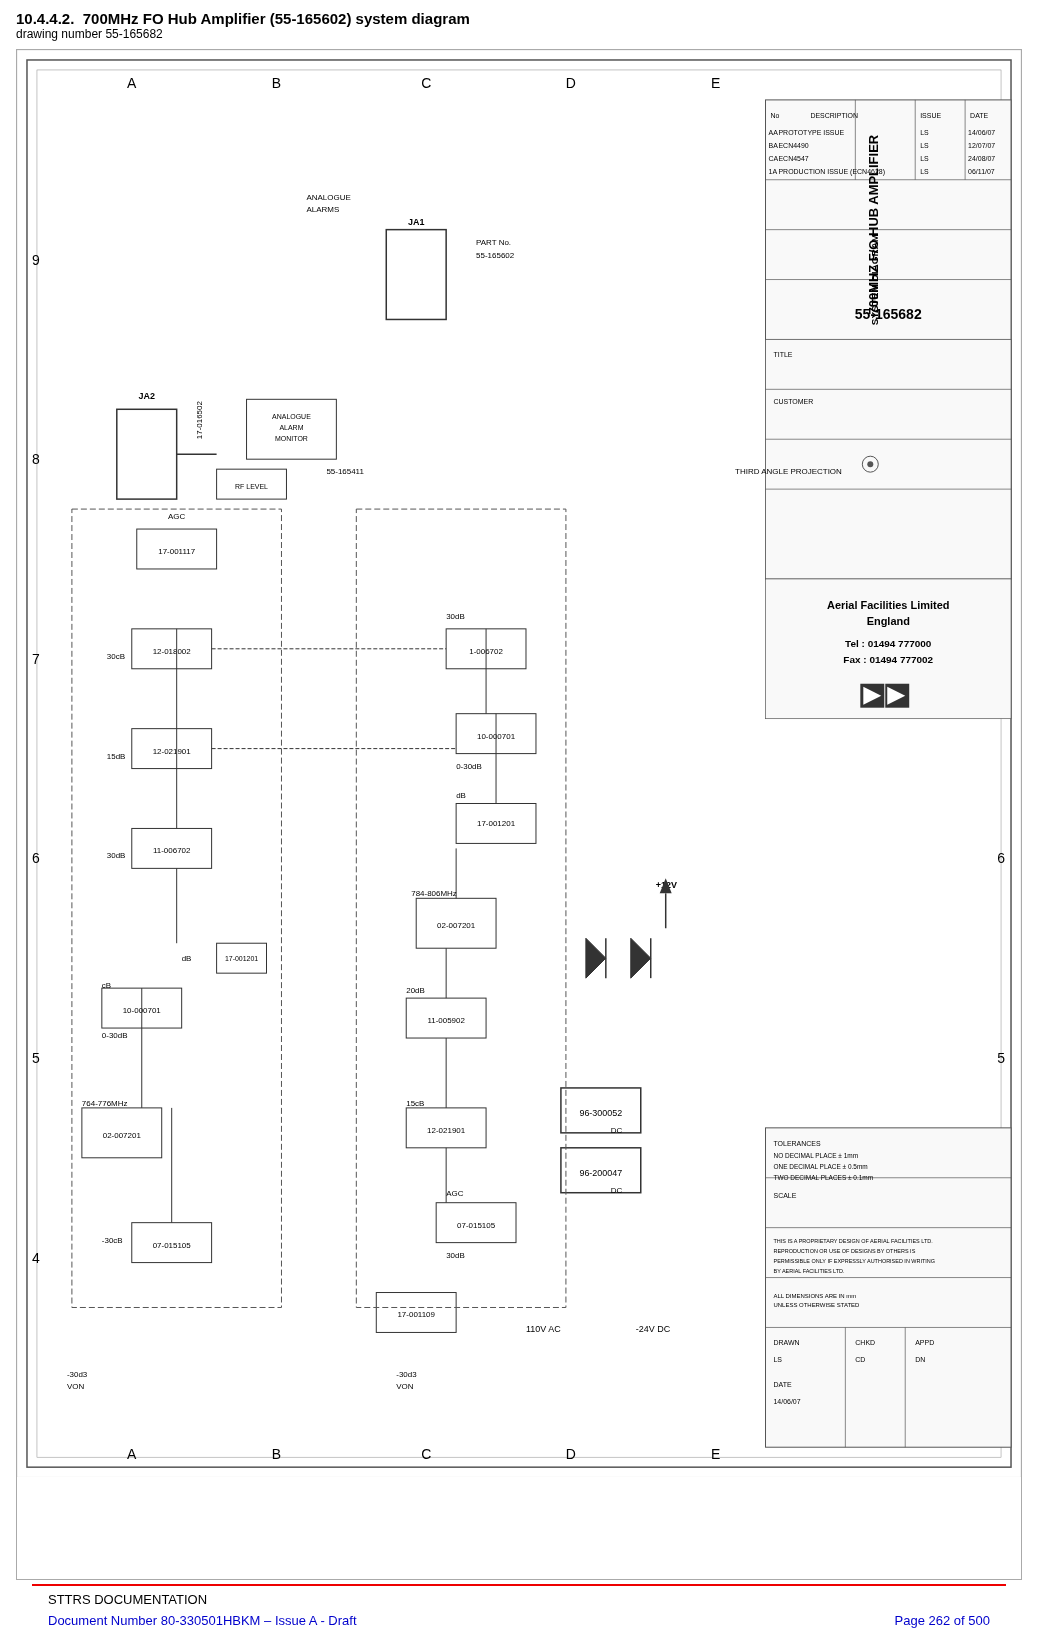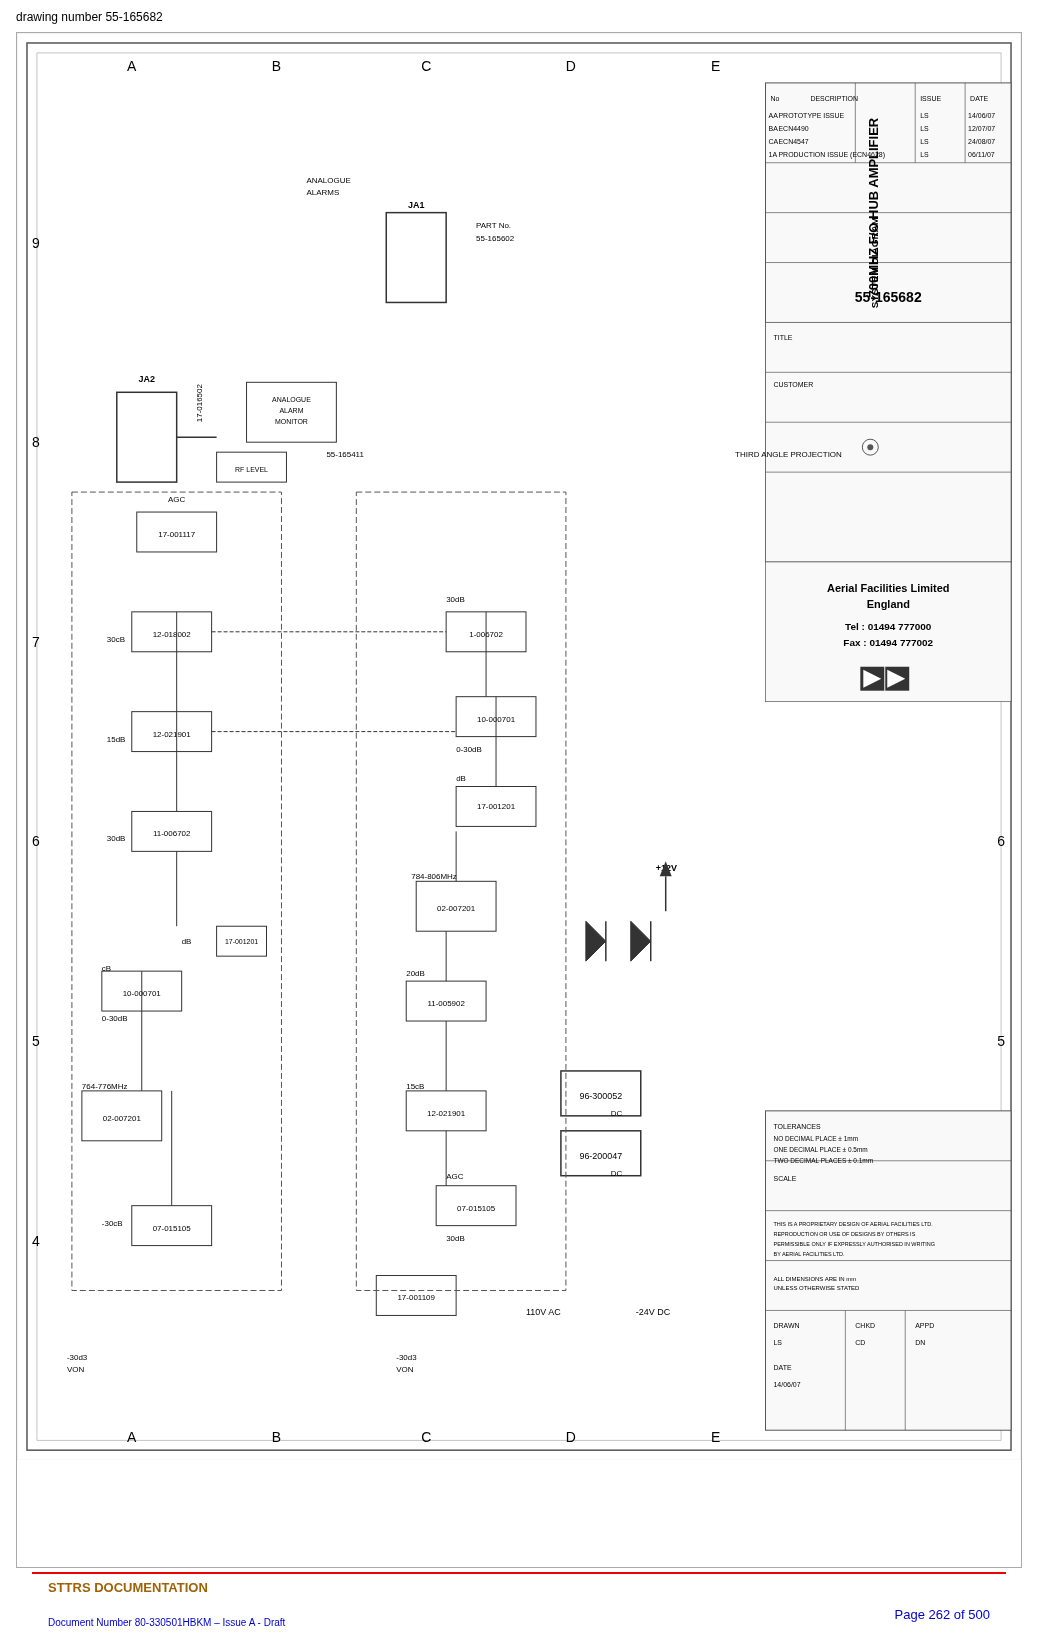--- a/index.html
+++ b/index.html
@@ -46,46 +46,49 @@
       border-top: 2px solid #e00;
       margin: 0 16px;
     }
     .footer-top {
       display: flex;
       justify-content: space-between;
       align-items: flex-end;
       padding: 2px 0;
     }
     .sttrs-label {
-      color: #a16207;
-      font-weight: bold;
+      color: #000000;
+      font-weight: normal;
       font-size: 13px;
     }
     .footer-bottom {
       display: flex;
       justify-content: space-between;
       align-items: center;
       padding: 4px 0 8px 0;
     }
     .doc-number {
       color: #0000cc;
-      font-size: 10px;
-      margin-top: 16px;
+      font-size: 13px;
     }
     .page-number {
       color: #0000cc;
       font-size: 13px;
     }
   </style>
 </head>
 <body>
 
 <div class="page-container">
 
   <div class="header-section">
+    <div class="header-title">
+      <span>10.4.4.2.</span>
+      &nbsp;<span>700MHz FO Hub Amplifier (55-165602) system diagram</span>
+    </div>
     <div class="header-subtitle">drawing number 55-165682</div>
   </div>
 
   <div class="diagram-area">
     <svg class="schematic-svg" viewBox="0 0 1006 1430" xmlns="http://www.w3.org/2000/svg">
 
       <rect x="0" y="0" width="1006" height="1430" fill="#fff" stroke="#ccc" stroke-width="0.5"></rect>
 
       <rect x="10" y="10" width="986" height="1410" fill="none" stroke="#555" stroke-width="1.5"></rect>
 

